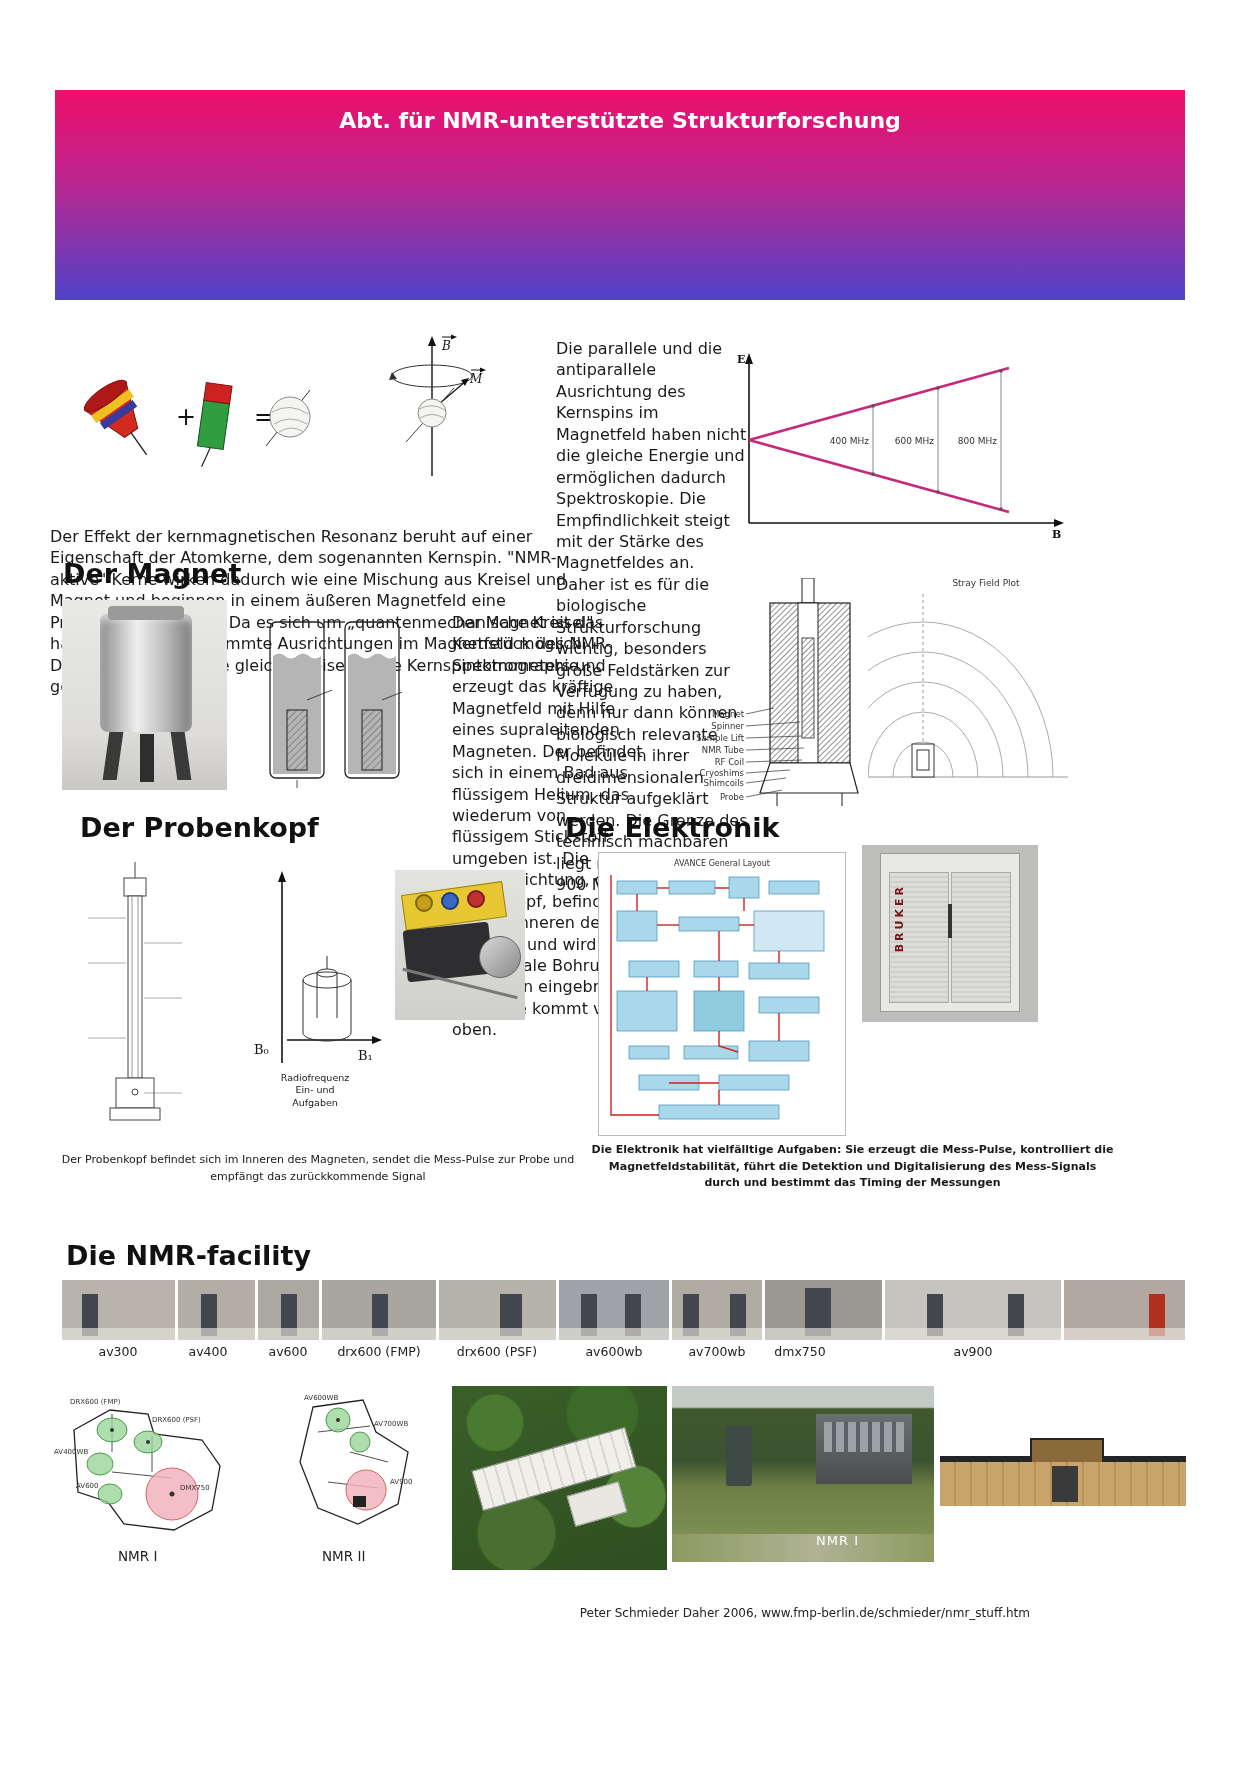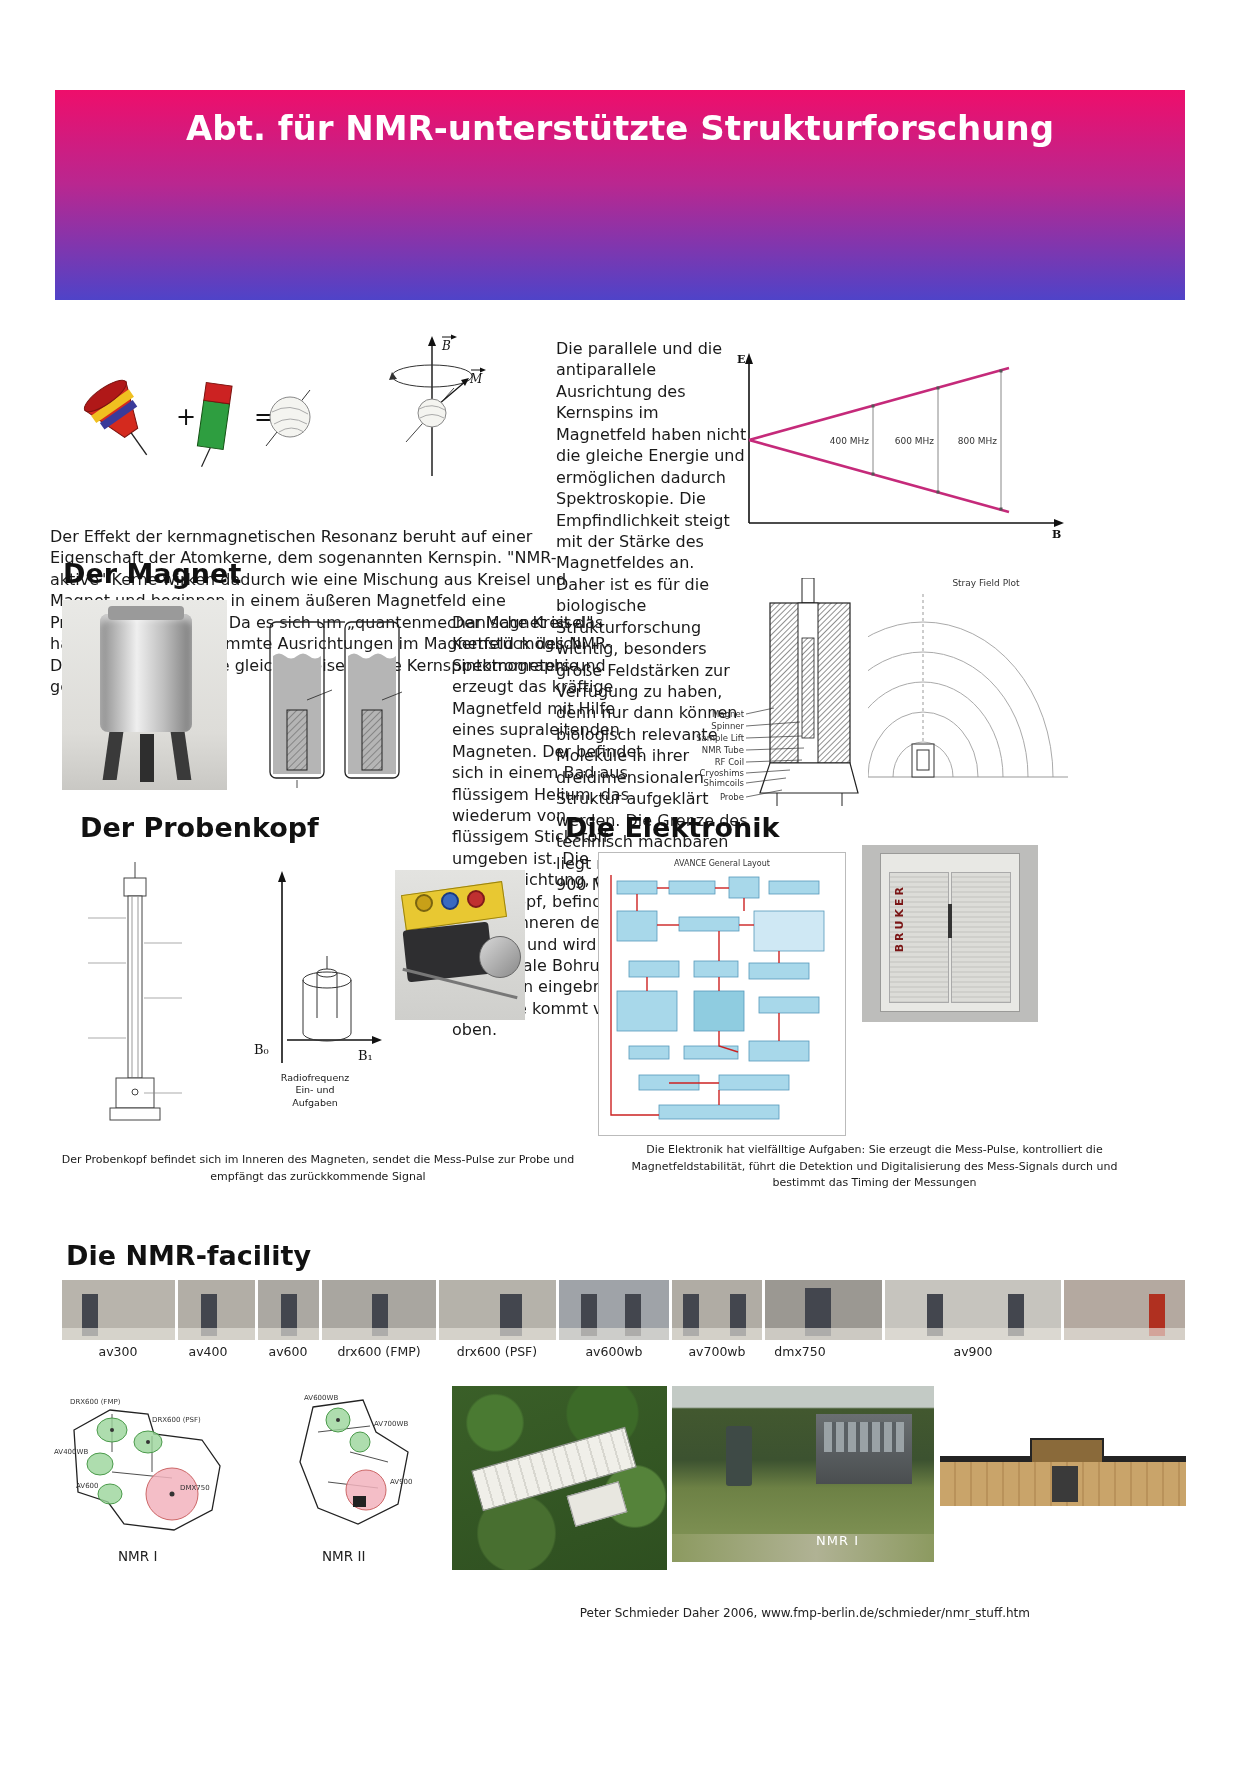--- a/index.html
+++ b/index.html
@@ -5,21 +5,21 @@
   html,body{margin:0;padding:0;background:#fff;}
   .poster{position:relative;width:1240px;height:1766px;background:#fff;
           font-family:"DejaVu Sans",sans-serif;color:#222;overflow:hidden;}
   .abs{position:absolute;}
   
   .banner{left:55px;top:90px;width:1130px;height:210px;
           background:linear-gradient(180deg,#ee0e6b 0%,#b92790 45%,#4f43c8 100%);
           color:#fff;text-align:center;}
   .banner .title{padding-top:26px;font-size:46px;letter-spacing:1px;}
   .banner .sub1{margin-top:16px;font-size:27px;font-weight:600;}
-  .banner .sub2{margin-top:18px;font-size:34px;font-weight:600;}
+  .banner .sub2{margin-top:18px;font-size:22px;font-weight:600;}
   .h2{font-size:27px;font-weight:600;color:#111;}
   .small{font-size:16px;line-height:1.34;text-align:left;color:#1a1a1a;}
   .caption{font-size:11px;line-height:1.5;text-align:center;color:#1a1a1a;}
   svg text{font-family:"DejaVu Sans",sans-serif;}
   .serif{font-family:"DejaVu Serif",serif;}
   
   .ph{position:absolute;top:1280px;height:60px;background:#b0aca4;overflow:hidden;}
   .ph i{position:absolute;display:block;}
   .sil{background:#43464e;width:16px;height:42px;bottom:4px;left:40%;}
   .floor{background:rgba(230,228,220,.65);left:0;right:0;bottom:0;height:12px;}
@@ -322,21 +322,21 @@
   <div class="abs photo-big" style="left:862px;top:845px;width:176px;height:177px;background:#bdbdbb;">
     <div style="position:absolute;left:18px;top:8px;right:18px;bottom:10px;background:#e8e8e4;border:1px solid #9a9a98;">
       <div style="position:absolute;left:8px;top:18px;width:58px;bottom:8px;background:repeating-linear-gradient(180deg,#dcdcd8 0 3px,#cfcfcb 3px 5px);border:1px solid #aaa;"></div>
       <div style="position:absolute;right:8px;top:18px;width:58px;bottom:8px;background:repeating-linear-gradient(180deg,#dcdcd8 0 3px,#cfcfcb 3px 5px);border:1px solid #aaa;"></div>
       <div style="position:absolute;left:68px;top:50px;width:3px;height:34px;background:#333;"></div>
       <div style="position:absolute;right:68px;top:50px;width:3px;height:34px;background:#333;"></div>
       <div style="position:absolute;left:12px;top:30px;writing-mode:vertical-rl;transform:rotate(180deg);font-size:11px;font-weight:bold;letter-spacing:3px;color:#7a1515;">BRUKER</div>
     </div>
   </div>
 
-  <div class="abs caption" style="left:612px;top:1142px;width:525px;">Die Elektronik hat vielfälltige Aufgaben: Sie erzeugt die Mess-Pulse, kontrolliert die Magnetfeldstabilität, führt die Detektion und Digitalisierung des Mess-Signals durch und bestimmt das Timing der Messungen</div>
+  <div class="abs caption" style="left:590px;top:1142px;width:525px;font-weight:bold;">Die Elektronik hat vielfälltige Aufgaben: Sie erzeugt die Mess-Pulse, kontrolliert die Magnetfeldstabilität, führt die Detektion und Digitalisierung des Mess-Signals durch und bestimmt das Timing der Messungen</div>
 
   <div class="abs h2" style="left:66px;top:1240px;">Die NMR-facility</div>
 
   <div class="ph" style="left:62px;width:113px;background:#b8b4ac;">
       <i class="sil" style="left:18%;"></i>
       <i class="floor"></i>
     </div>
   <div class="ph" style="left:178px;width:77px;background:#b2aea6;">
       <i class="sil" style="left:30%;"></i>
       <i class="floor"></i>

